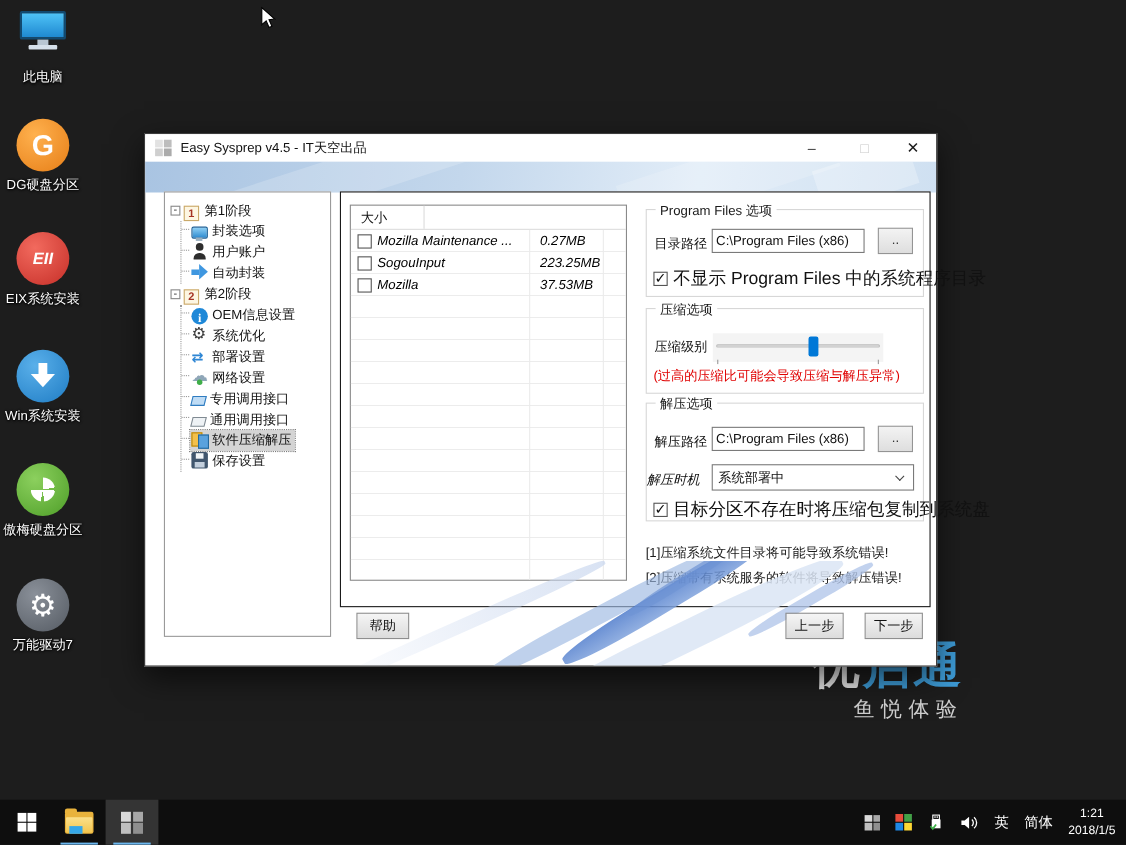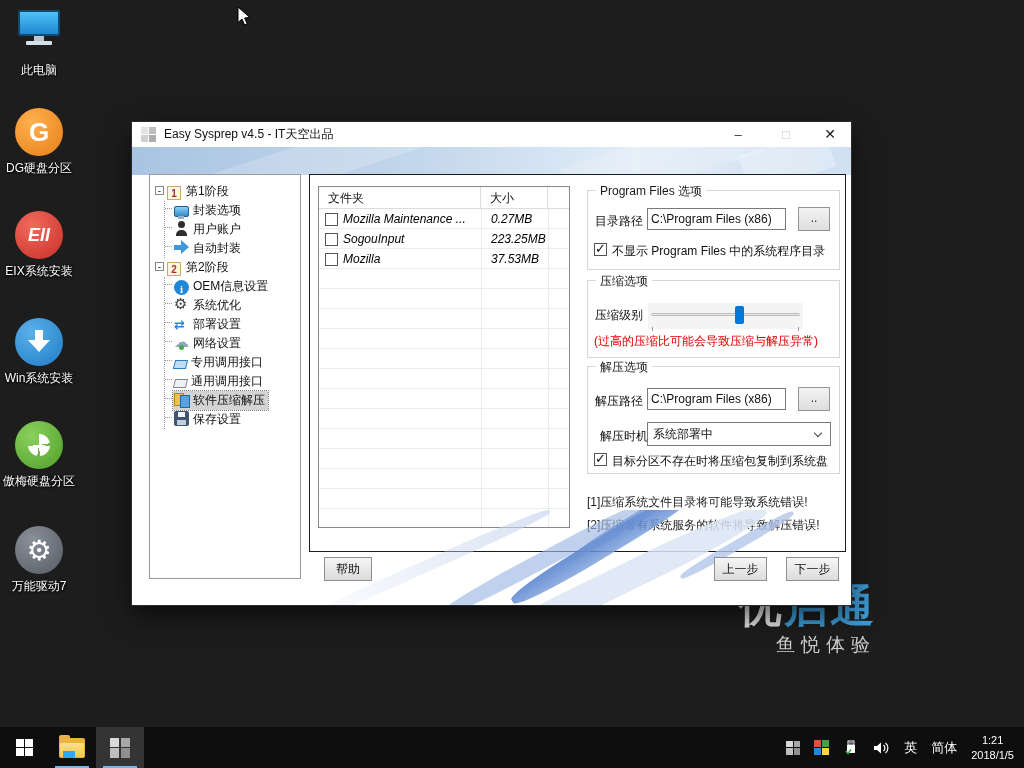--- a/index.html
+++ b/index.html
@@ -6,21 +6,21 @@
   html,body { width:1024px; height:768px; overflow:hidden; }
   body { position:relative; background:#1d1d1d; font-family:"Liberation Sans","DejaVu Sans",sans-serif; }
 
   
   #desktop-icons { position:absolute; left:0; top:0; width:78px; }
   .dicon { position:absolute; width:78px; text-align:center; cursor:default; }
   .dicon-art { width:48px; height:48px; margin:0 auto 4px; position:relative; }
   .dicon-label { font-size:12px; color:#fff; text-shadow:0 1px 2px #000,1px 0 2px #000; white-space:nowrap; }
   .circle { border-radius:50%; width:48px; height:48px; display:flex; align-items:center; justify-content:center; color:#fff; font-weight:bold; }
   .art-dg .circle { background:radial-gradient(circle at 35% 30%, #ffb14e, #e67e17); font-size:26px; }
-  .art-eix .circle { background:radial-gradient(circle at 35% 30%, #f26a5e, #c62f28); font-size:18px; font-style:italic; }
+  .art-eix .circle { background:radial-gradient(circle at 35% 30%, #f26a5e, #c62f28); font-size:15px; font-style:italic; }
   .art-win .circle { background:radial-gradient(circle at 35% 30%, #5ab0ea, #1f7cc4); }
   .art-aomei .circle { background:radial-gradient(circle at 35% 30%, #8cd05e, #4e9e28); }
   .art-drv .circle { background:radial-gradient(circle at 35% 30%, #8a9099, #555b63); font-size:28px; }
   .pc-screen { width:42px; height:26px; margin:4px auto 0; background:linear-gradient(#4fc3f7,#1e88d0); border:2px solid #12496f; border-radius:2px; }
   .pc-stand { width:10px; height:5px; margin:0 auto; background:#b9c6d2; }
   .pc-base { width:26px; height:4px; margin:0 auto; background:#d6e0ea; border-radius:1px; }
   .dl-arrow-stem { position:absolute; left:20px; top:12px; width:8px; height:10px; background:#fff; }
   .dl-arrow-head { position:absolute; left:13px; top:22px; border-left:11px solid transparent; border-right:11px solid transparent; border-top:12px solid #fff; }
   .pie { width:22px; height:22px; border-radius:50%;
     background:conic-gradient(#fff 0 80deg, rgba(0,0,0,0) 80deg 95deg, #fff 95deg 175deg, rgba(0,0,0,0) 175deg 190deg, #fff 190deg 265deg, rgba(0,0,0,0) 265deg 360deg); }
@@ -101,21 +101,21 @@
   .flist-row .sz { margin-left:0; }
   .cb { width:13px; height:13px; border:1px solid #555; background:#fff; display:inline-block; position:relative; flex:none; margin:0 5px 0 6px; }
   .cb.checked::after { content:"✓"; position:absolute; top:-3px; left:0; font-size:13px; font-weight:bold; color:#111; }
 
   
   .groupbox { position:absolute; border:1px solid #d7d7d7; }
   .gb-title { position:absolute; top:-8px; left:8px; background:#fff; padding:0 4px; font-size:12px; color:#1a1a1a; white-space:nowrap; }
   .fld-label { position:absolute; font-size:12px; color:#111; white-space:nowrap; }
   .txt { position:absolute; height:22px; border:1px solid #7a7a7a; font-size:12px; padding:0 3px; color:#111; font-family:inherit; background:#fff; }
   .mini-btn { position:absolute; width:32px; height:24px; background:linear-gradient(#f3f3f3,#dedede); border:1px solid #949494; font-size:12px; text-align:center; line-height:20px; color:#333; }
-  .cb-row { position:absolute; display:flex; font-size:12px; color:#111; white-space:nowrap; }
+  .cb-row { position:absolute; display:flex; align-items:center; font-size:16px; color:#111; white-space:nowrap; }
   .cb-row .cb { margin:0 5px 0 0; }
 
   
   #slider { position:absolute; left:60px; top:22px; width:155px; height:26px; background:#f4f4f4; }
   #slider-track { position:absolute; left:3px; right:3px; top:10px; height:3px; background:#e6e6e6; border:1px solid #bdbdbd; border-radius:2px; }
   #slider-thumb { position:absolute; top:3px; width:9px; height:18px; background:#0078d7; border-radius:2px; }
   .tick { position:absolute; top:24px; width:1px; height:4px; background:#9a9a9a; }
   #warn-red { position:absolute; left:6px; top:52px; font-size:12px; color:#e00000; white-space:nowrap; }
 
   .combo { position:absolute; height:24px; border:1px solid #7a7a7a; background:#fff; font-size:12px; line-height:22px; padding-left:5px; color:#111; }
@@ -252,21 +252,20 @@
         <div class="tree-item"><span class="row-inner"><span class="ticon ti-capi"></span><span>通用调用接口</span></span></div>
         <div class="tree-item selected"><span class="row-inner"><span class="ticon ti-compress"></span><span>软件压缩解压</span></span></div>
         <div class="tree-item"><span class="row-inner"><span class="ticon ti-save"></span><span>保存设置</span></span></div>
       </div>
     </div>
 
   <div id="outerbox">
 
     <div id="flist">
       <div id="flist-header">
-        <div class="fl-h c1">文件夹</div>
         <div class="fl-h c2">大小</div>
       </div>
       <div id="flist-body">
         <div class="vline" style="left:162px;"></div>
         <div class="vline" style="left:229px;"></div>
       <div class="flist-row">
             <span class="cb"></span>
             <span class="nm">Mozilla Maintenance ...</span>
             <span class="sz">0.27MB</span>
           </div>
@@ -304,21 +303,21 @@
         <div class="tick" style="right:4px;"></div>
       </div>
       <div id="warn-red">(过高的压缩比可能会导致压缩与解压异常)</div>
     </div>
 
     <div class="groupbox" style="left:277px;top:191px;width:253px;height:108px;">
       <div class="gb-title">解压选项</div>
       <div class="fld-label" style="left:7px;top:26px;">解压路径</div>
       <input class="txt" style="left: 59px; top: 21px; width: 139px;" readonly="" value="C:\Program Files (x86)">
       <div class="mini-btn" style="left:210px;top:20px;">..</div>
-      <div class="fld-label" style="left:12px;top:61px;">解压时机</div>
+      <div class="fld-label" style="left:0;top:61px;font-style:italic;">解压时机</div>
       <div class="combo" style="left:59px;top:55px;width:184px;">
         <span>系统部署中</span>
         <span class="chev"></span>
       </div>
       <div class="cb-row" style="left:6px;top:86px;">
         <span class="cb checked"></span>
         <span>目标分区不存在时将压缩包复制到系统盘</span>
       </div>
     </div>
 

